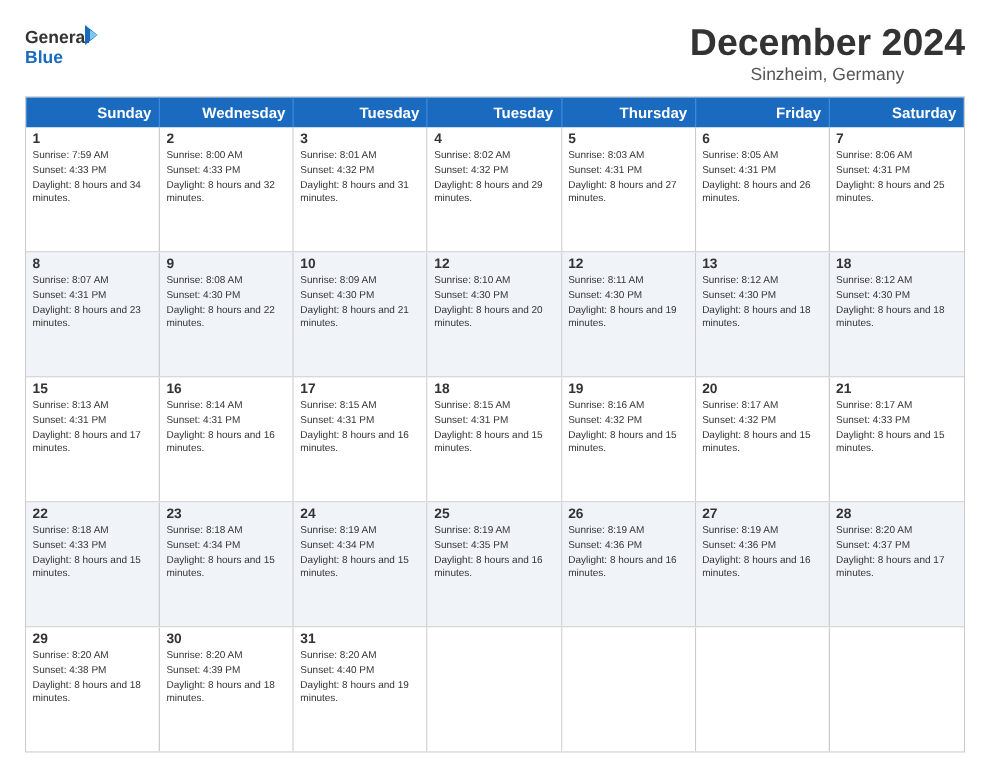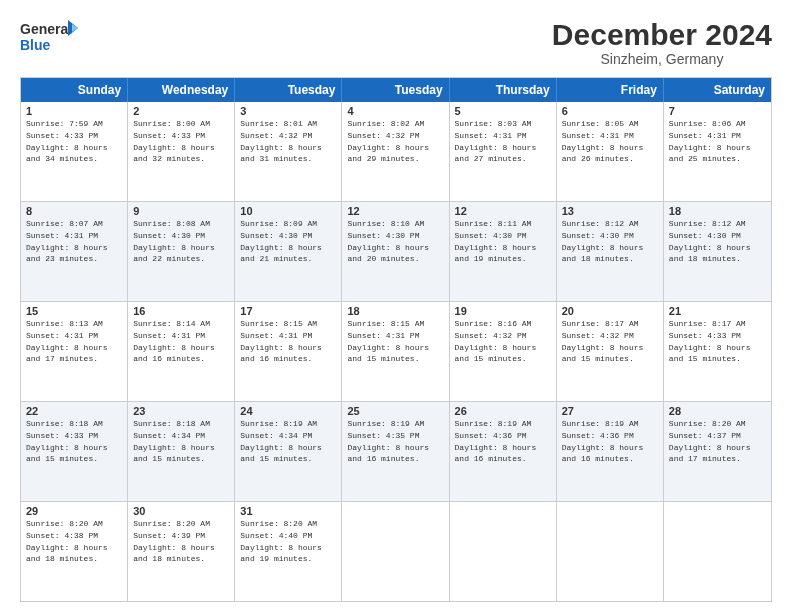--- a/index.html
+++ b/index.html
@@ -88,21 +88,20 @@
     .day-num {
       font-size: 11px;
       font-weight: bold;
       margin-bottom: 1px;
       display: block;
     }
     .cell-text {
       font-size: 8px;
       line-height: 1.35;
       color: #333;
-      font-family: Liberation Mono, monospace;
     }
   </style>
 </head>
 <body>
 
 <div class="page">
   <div class="header">
     <div class="logo">
   <svg width="60" height="38" viewBox="0 0 60 38" xmlns="http://www.w3.org/2000/svg">
     <text x="0" y="16" font-size="14" font-weight="bold" fill="#333" font-family="Arial">General</text>

